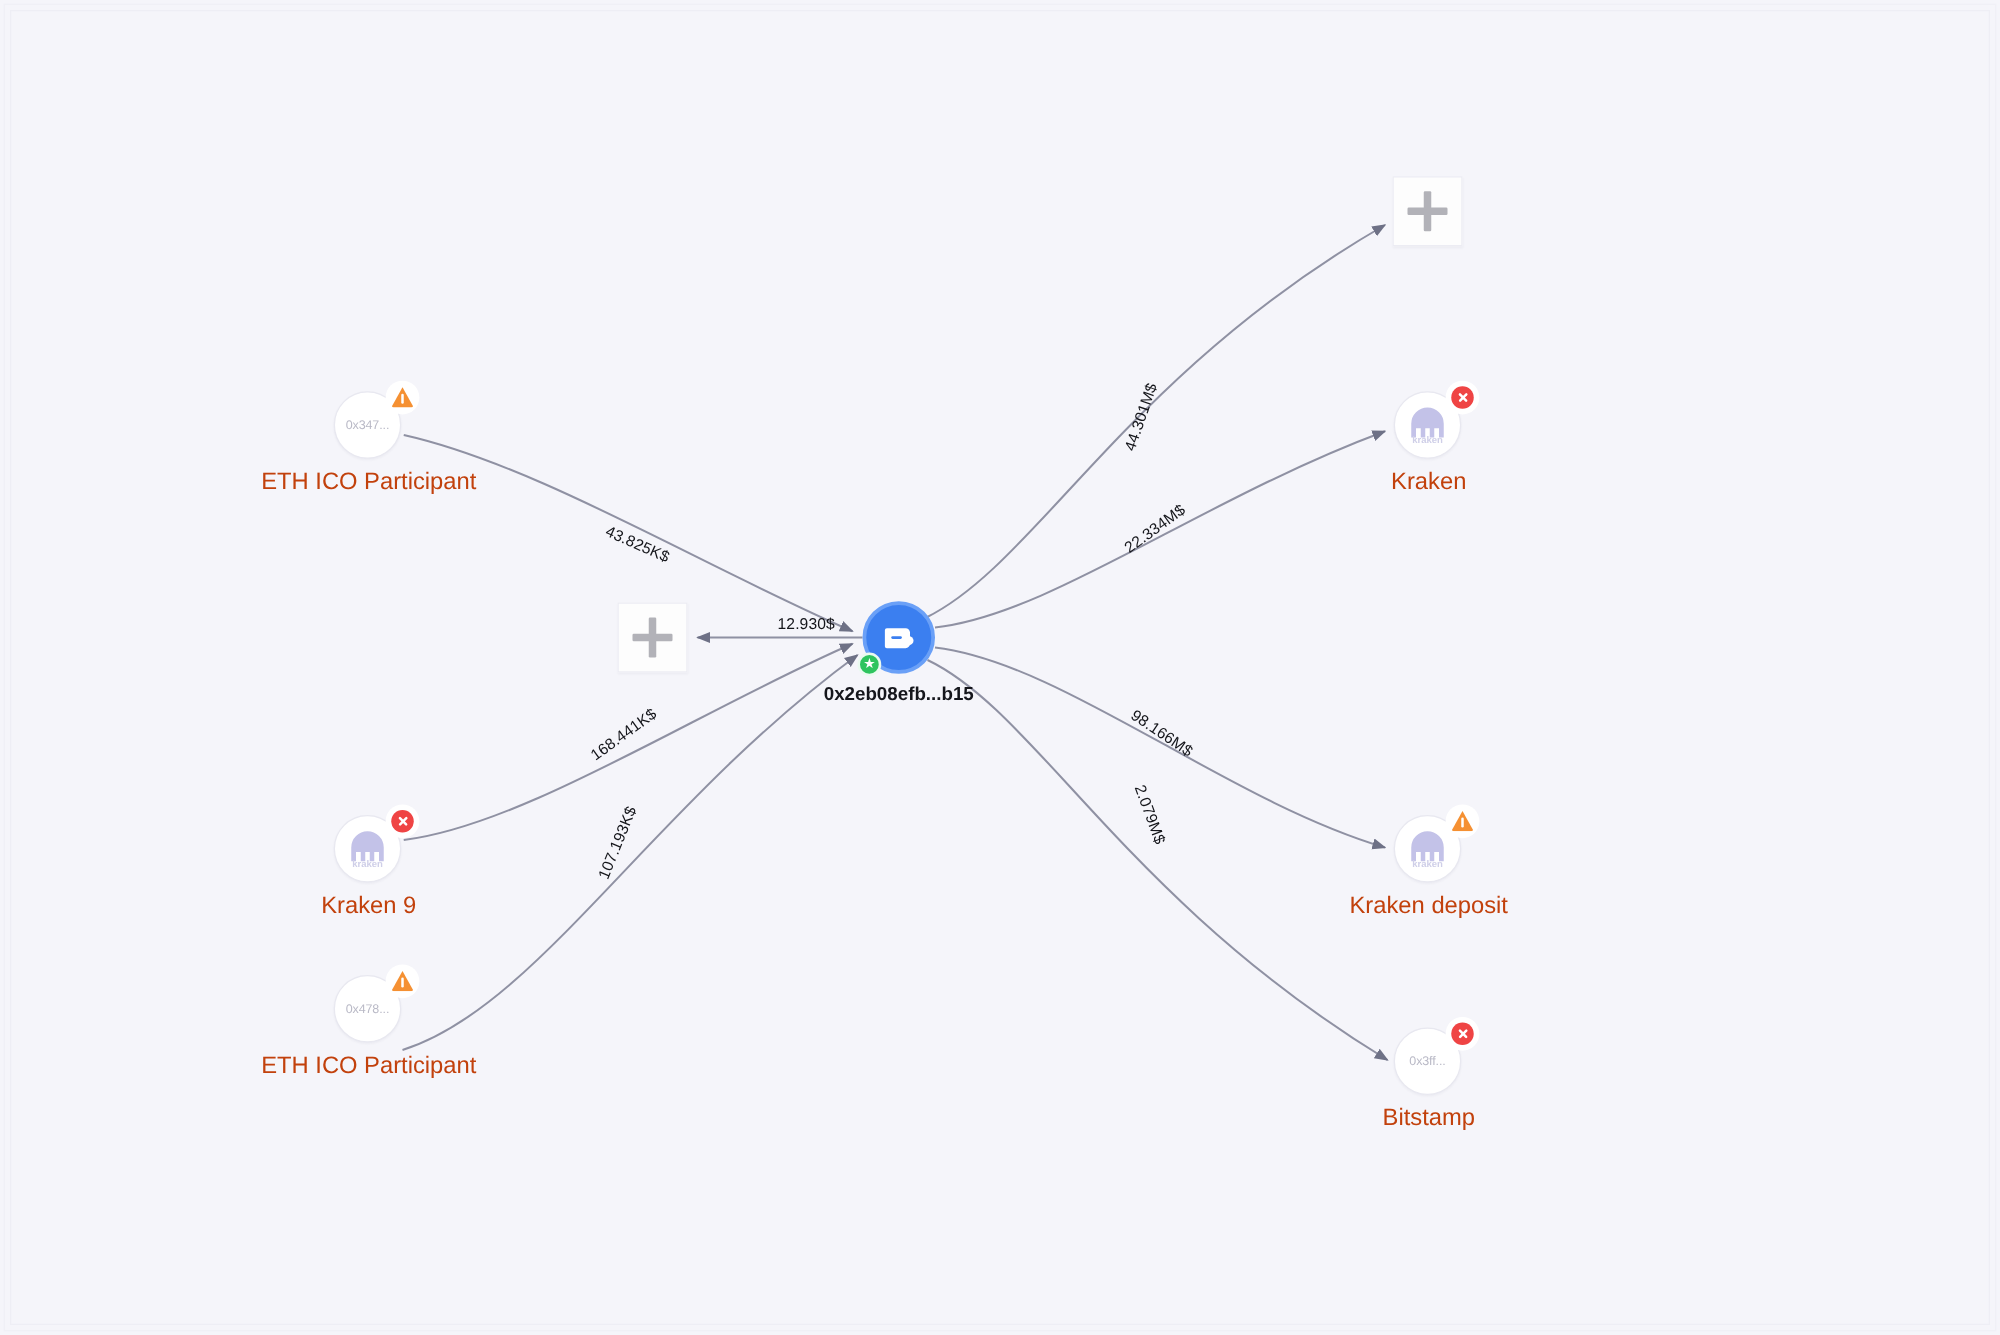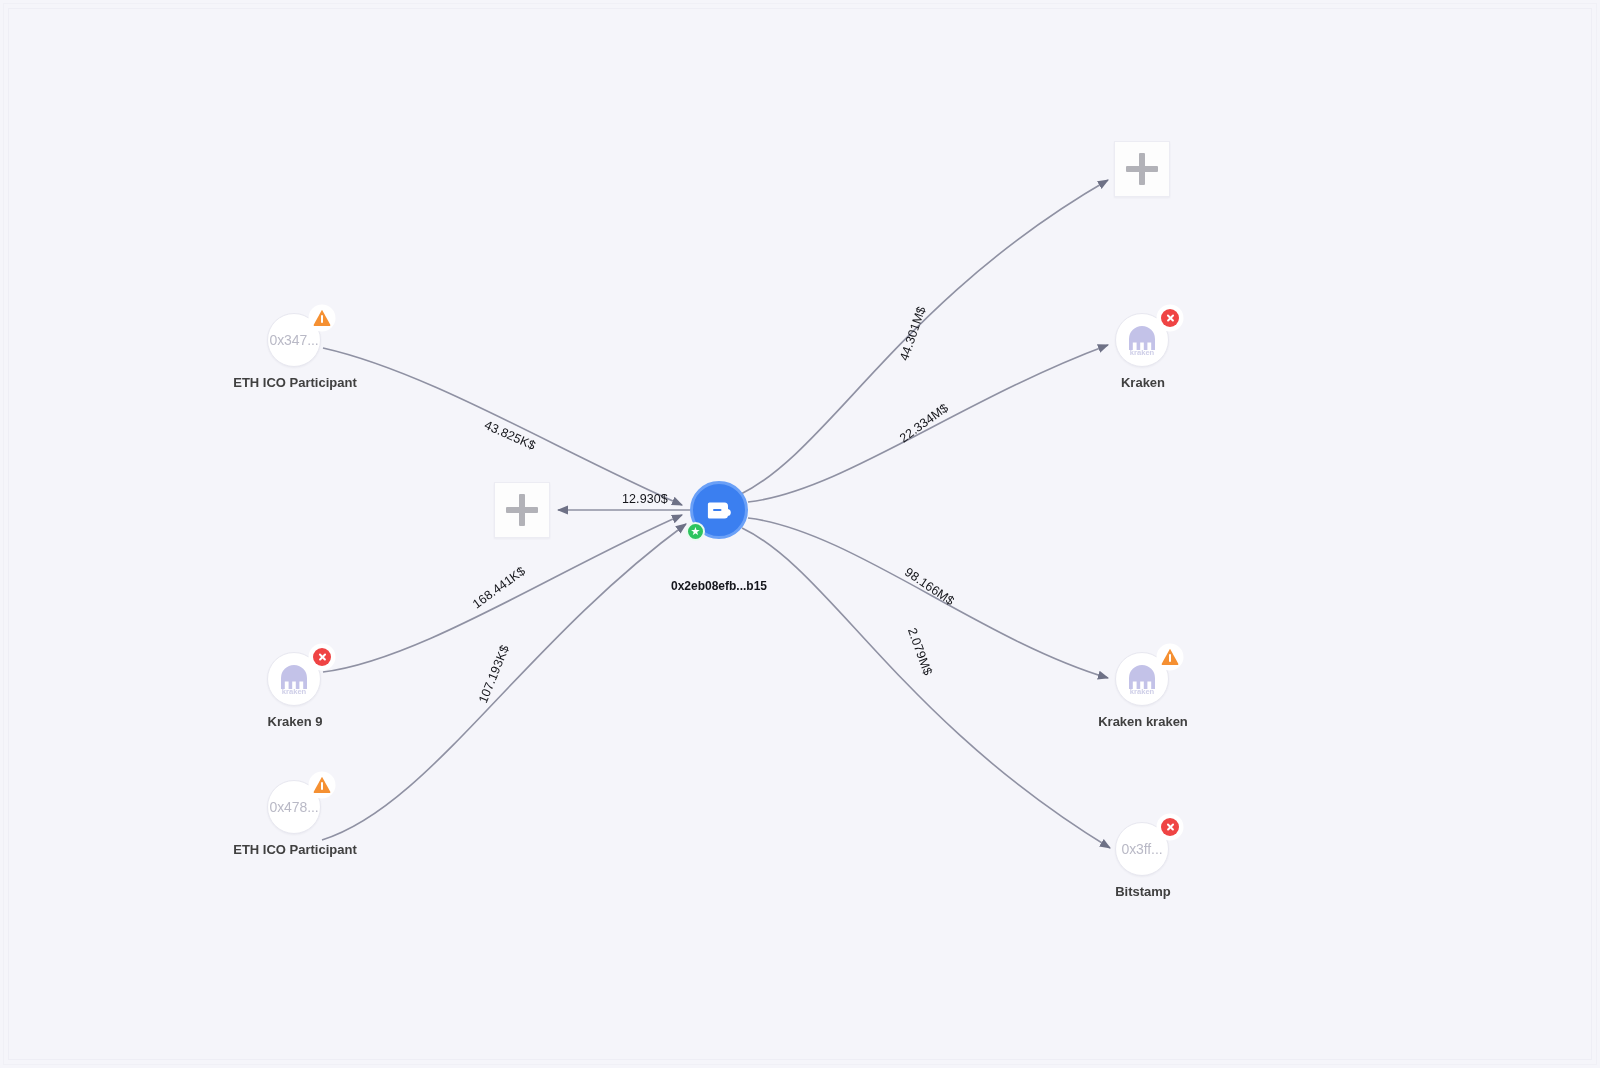--- a/index.html
+++ b/index.html
@@ -64,38 +64,38 @@
     border-radius: 50%;
     background: #ffffff;
     border: 1px solid #e8e8f0;
     box-sizing: border-box;
     display: flex;
     align-items: center;
     justify-content: center;
     box-shadow: 0 1px 2px rgba(40,40,70,0.05);
   }
   .node-addr {
-    font-size: 14px;
+    font-size: 10px;
     color: #b9b9c6;
     letter-spacing: -0.1px;
   }
   .kraken-logo {
     width: 40px;
     height: 40px;
     display: block;
   }
   .node-label {
     position: absolute;
     top: 62px;
     left: 50%;
     transform: translateX(-50%);
-    font-size: 13px;
-    color: #404040;
+    font-size: 19px;
+    color: #c2410c;
     white-space: nowrap;
-    font-weight: 700;
+    font-weight: 400;
   }
   .badge {
     position: absolute;
     width: 22px;
     height: 22px;
     border-radius: 50%;
     background: #ffffff;
     display: flex;
     align-items: center;
     justify-content: center;
@@ -196,25 +196,24 @@
     display: flex;
     align-items: center;
     justify-content: center;
   }
   .wallet-icon { width: 32px; height: 32px; display:block; }
   .center-label {
     position: absolute;
     top: 66px;
     left: 50%;
     transform: translateX(-50%);
-    font-size: 12px;
+    font-size: 15px;
     color: #15161c;
     white-space: nowrap;
     font-weight: 600;
-    margin-top: 32px;
   }
   .badge-star {
     position: absolute;
     left: -4px;
     bottom: -2px;
     width: 19px;
     height: 19px;
     border-radius: 50%;
     background: #2ec45f;
     border: 2px solid #eafaf0;
@@ -332,21 +331,21 @@
       <svg class="kraken-logo" viewBox="0 0 40 40">
         <path d="M7 30 L7 19 a13 13 0 0 1 26 0 L33 30 L29.2 30 L29.2 22.5 L25.4 22.5 L25.4 30 L21.8 30 L21.8 22.5 L18.2 22.5 L18.2 30 L14.6 30 L14.6 22.5 L10.8 22.5 L10.8 30 Z" fill="#c3c2e8"></path>
         <text x="20" y="34.5" font-size="7.6" font-family="'Liberation Sans', sans-serif" fill="#cfcfe8" text-anchor="middle" font-weight="bold">kraken</text>
       </svg>
     </div>
     <div class="badge badge-warning">
       <div class="badge-inner">
           <span></span>
         </div>
     </div>
-    <div class="node-label">Kraken kraken</div>
+    <div class="node-label">Kraken deposit</div>
   </div>
 
   <div class="node" style="left:1115px; top:822px;text-align:right;">
     <div class="node-circle">
       <span class="node-addr">0x3ff...</span>
     </div>
     <div class="badge badge-danger">
       <div class="badge-inner"></div>
     </div>
     <div class="node-label">Bitstamp</div>

